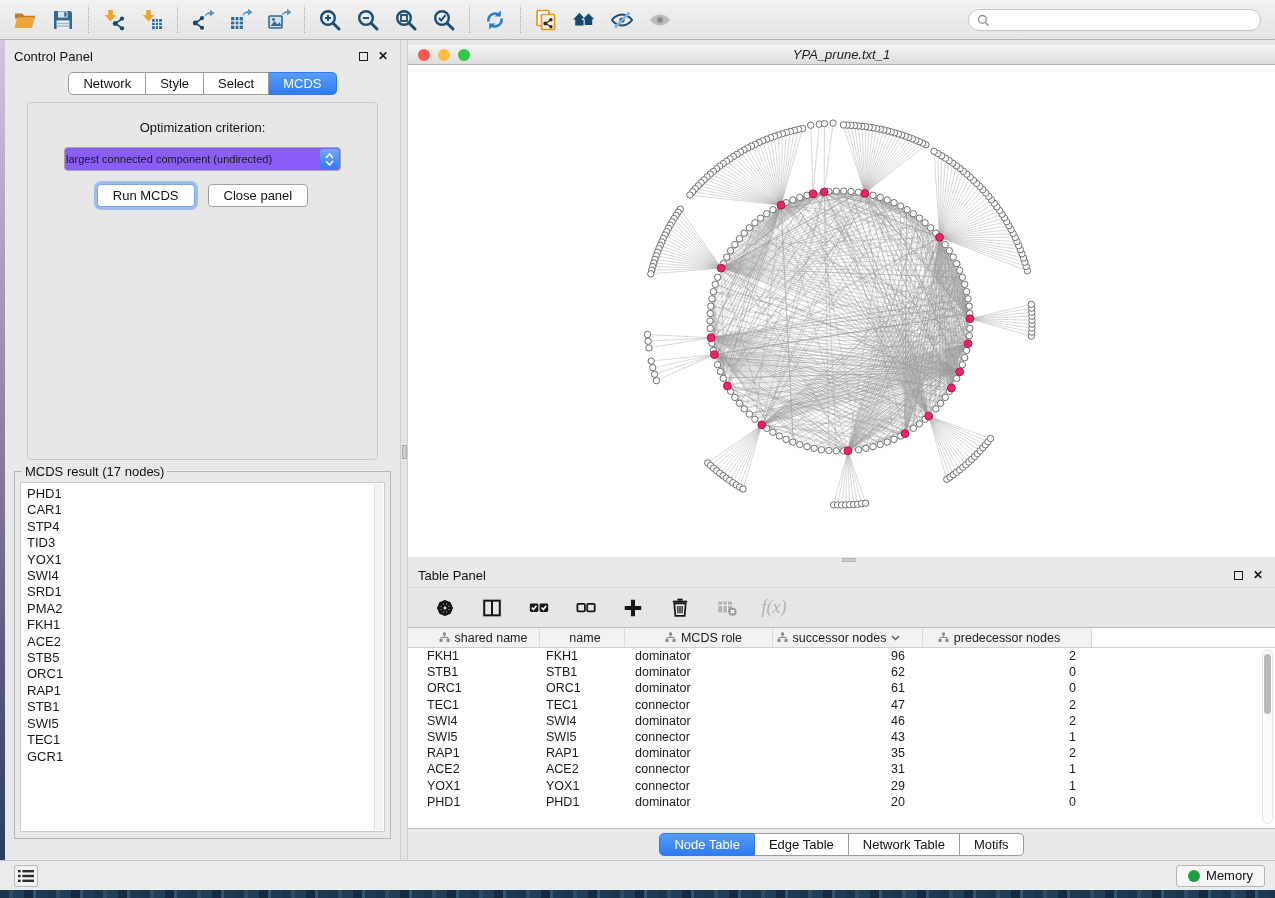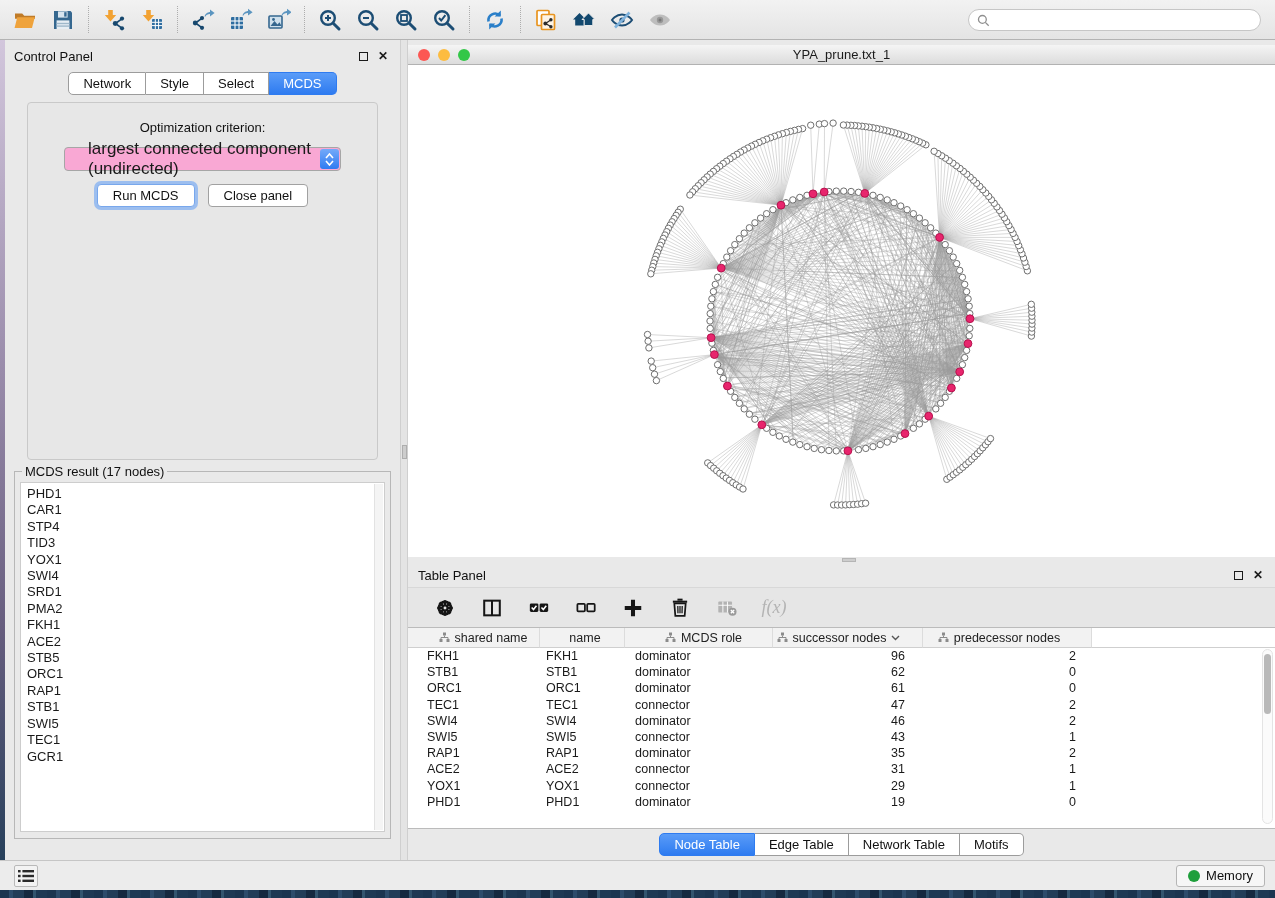--- a/index.html
+++ b/index.html
@@ -38,22 +38,22 @@
                   padding:3px 14px; cursor:default; }
   .seg .seg-btn:first-child { border-left:1px solid #9c9c9c; border-radius:5px 0 0 5px; }
   .seg .seg-btn:last-child { border-radius:0 5px 5px 0; }
   .seg .seg-btn.active { background:linear-gradient(#5a9cf8,#2e7bf0); border-color:#2e7bf0; color:#fff; }
   .cp-tabs { margin-top:4px; }
 
   .cp-card { margin:7px 22px 0; height:358px; background:#e7e7e7; border:1px solid #c9c9c9;
              border-radius:4px; padding-top:17px; }
   .opt-label { text-align:center; font-size:13px; color:#111; }
   .select-row { margin:12px 36px 0; }
-  .mac-select { position:relative; height:24px; background:#f9a8d4; border:1px solid #a6a6a6;
-                border-radius:4px; display:flex; align-items:center; padding-left:23px; font-size:17px; }
+  .mac-select { position:relative; height:24px; background:#8b5cf6; border:1px solid #a6a6a6;
+                border-radius:4px; display:flex; align-items:center; padding-left:1px; font-size:11px; }
   .stepper { position:absolute; right:1px; top:1px; bottom:1px; width:19px; border-radius:3px;
              background:linear-gradient(#74aaf9,#2f7bf2); display:flex; flex-direction:column;
              align-items:center; justify-content:center; gap:1px; }
   .btn-row { display:flex; justify-content:center; gap:13px; margin-top:13px; }
   .mac-btn { font-size:13px; color:#111; background:#fff; border:1px solid #a1a1a1; border-radius:4px;
              padding:3px 15px; cursor:default; }
   .mac-btn.focused { box-shadow:0 0 0 3px rgba(106,163,245,.6); border-color:#78a7ec; }
 
   fieldset.result-box { margin:4px 9px 21px; flex:1; border:1px solid #b7b7b7; padding:3px 5px 6px;
                         display:flex; min-height:0; background:transparent; }
@@ -70,21 +70,21 @@
   .hsplit .grip { position:absolute; left:50%; top:1px; width:14px; height:4px; background:#cdcdcd; border:1px solid #b5b5b5; }
 
   
   .right { flex:1; display:flex; flex-direction:column; background:#e9e9e9; padding-top:5px; min-width:0; }
 
   .network-window { height:512px; flex:0 0 512px; display:flex; flex-direction:column; }
   .titlebar { height:20px; background:linear-gradient(#f5f5f5,#dcdcdc); border-bottom:1px solid #b2b2b2;
               position:relative; display:flex; align-items:center; }
   .traffic { display:flex; gap:8px; margin-left:10px; z-index:2; }
   .light { width:12px; height:12px; border-radius:50%; }
-  .net-title { position:absolute; left:0; right:0; text-align:center; font-size:13px; color:#1c1c1c; }
+  .net-title { position:absolute; left:0; right:0; text-align:center; font-size:13px; color:#1c1c1c;font-style:italic; }
   .net-canvas { flex:1; background:#fff; position:relative; }
   .net-canvas svg { position:absolute; inset:0; }
 
   
   .table-panel { flex:1; display:flex; flex-direction:column; min-height:0; }
   .tp-header { height:24px; display:flex; align-items:center; padding:0 12px 0 10px; }
   .tp-toolbar { height:40px; flex:0 0 40px; display:flex; align-items:center; gap:21px; padding-left:24px;
                 background:#e6e6e6; border-top:1px solid #d8d8d8; }
   .tp-btn { background:none; border:none; width:26px; height:26px; display:flex; align-items:center; justify-content:center; }
   .tp-btn svg { width:22px; height:22px; }
@@ -1671,21 +1671,21 @@
                 <div class="td c0">YOX1</div>
                 <div class="td c1">YOX1</div>
                 <div class="td c2">connector</div>
                 <div class="td c3">29</div>
                 <div class="td c4">1</div>
               </div>
               <div class="tr">
                 <div class="td c0">PHD1</div>
                 <div class="td c1">PHD1</div>
                 <div class="td c2">dominator</div>
-                <div class="td c3">19</div>
+                <div class="td c3">20</div>
                 <div class="td c4">0</div>
               </div>
             </div>
           <div class="tbl-scroll">
             <div class="tbl-thumb"></div>
           </div>
         </div>
         <div class="tp-tabs">
           <div class="seg" id="tp-tabs">
               <button class="seg-btn active">Node Table</button>

